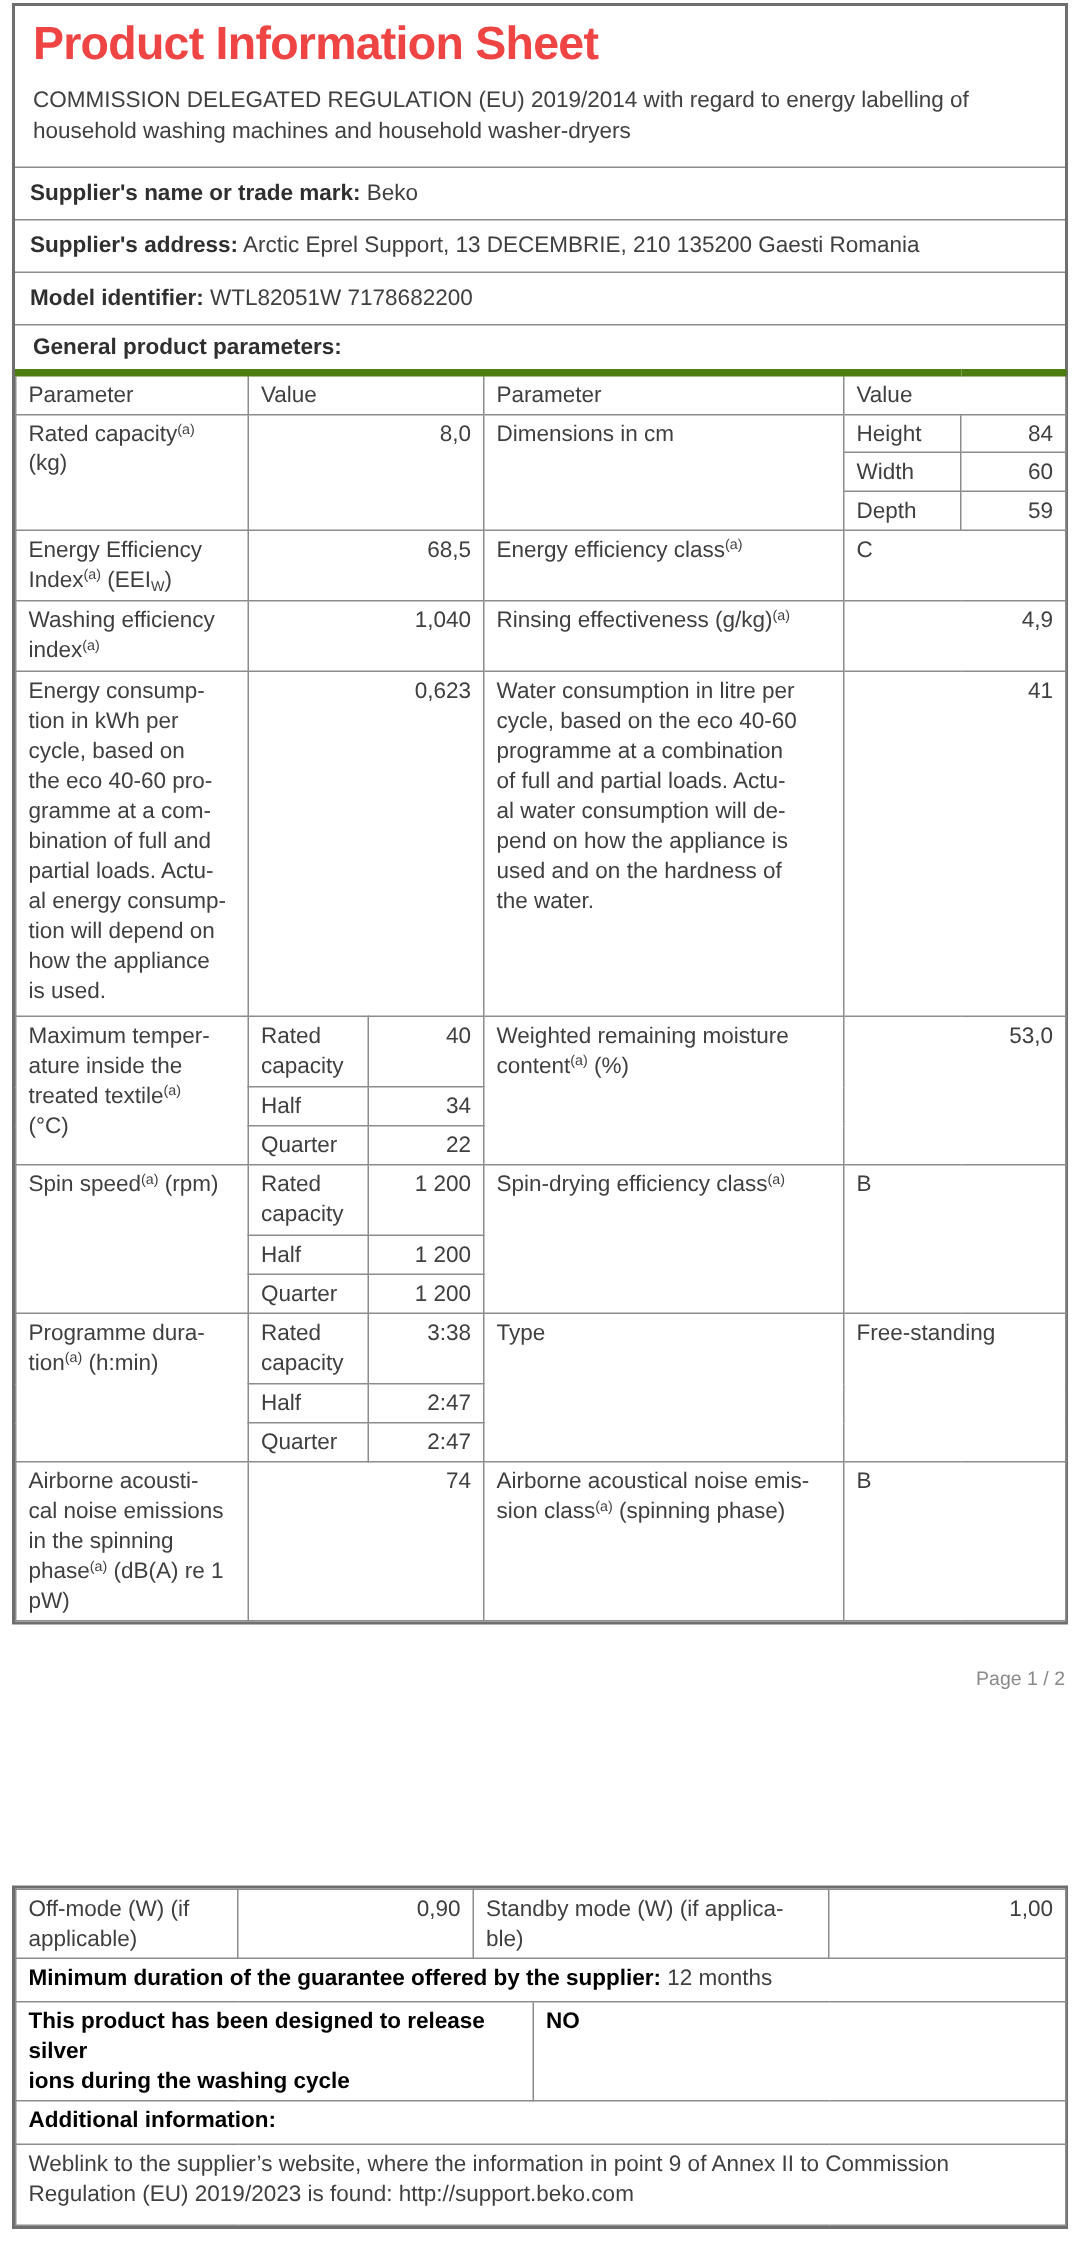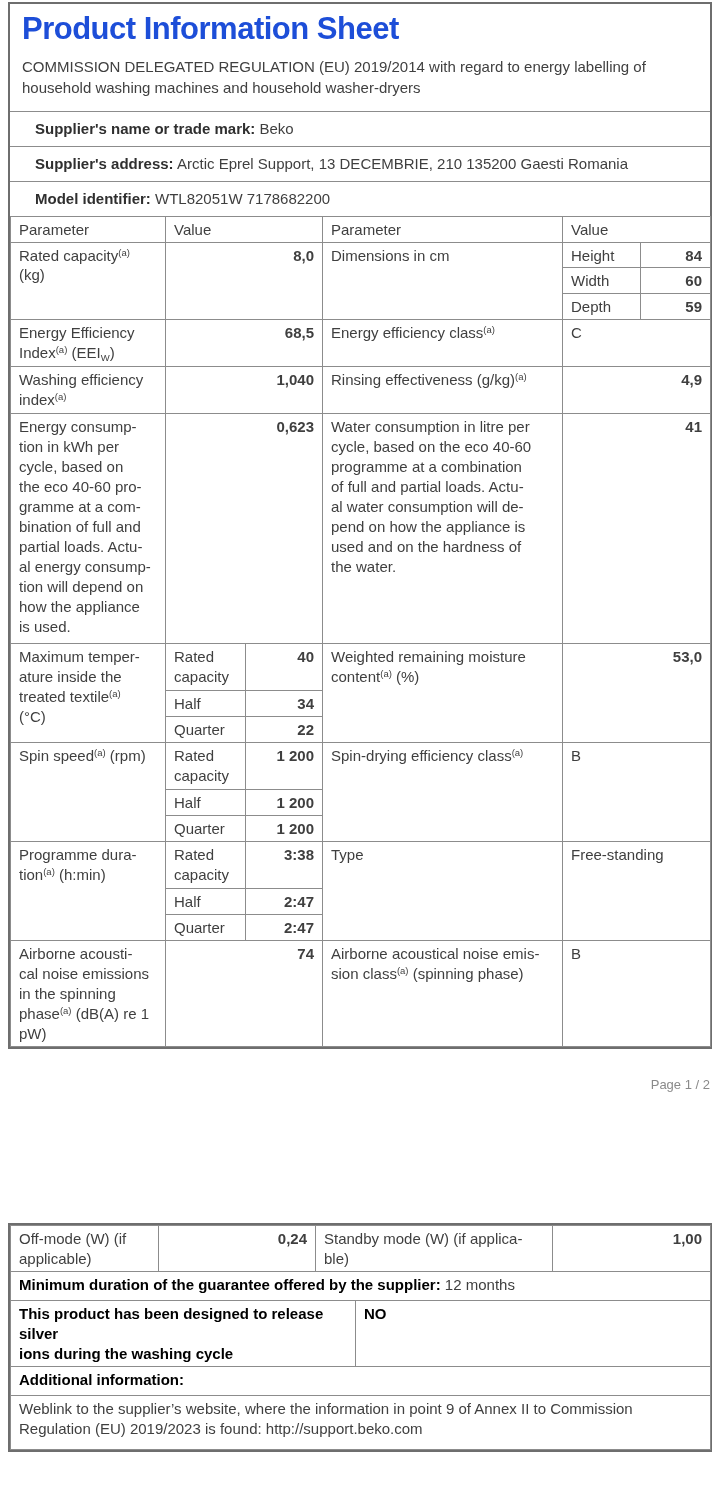--- a/index.html
+++ b/index.html
@@ -9,45 +9,45 @@
     color:#3b3b3b;font-size:15px;
   }
   .sheet{
     margin:2px 8px 0 8px;
     border:2px solid #6e6e6e;
     background:#fff;
   }
   
   .head-cell{padding:4px 12px 12px 12px;}
   .doc-title{
-    color:#1d4ed8;font-weight:bold;font-size:31px;
+    color:#ef4444;font-weight:bold;font-size:31px;
     letter-spacing:-0.5px;line-height:1.2;margin:2px 0 10px 0;
   }
   .doc-subtitle{
     color:#404040;font-size:15px;line-height:1.38;max-width:652px;
   }
   .info-row{
     border-top:1px solid #8c8c8c;
-    padding:8px 25px;min-height:18px;
+    padding:8px 10px;min-height:18px;
     color:#3f3f3f;
   }
   .info-row b{color:#2f2f2f;}
   .info-row.slim{padding:6px 12px 5px 12px;}
   
   table{border-collapse:collapse;table-layout:fixed;width:100%;}
   td,th{
     border:1px solid #8c8c8c;
     vertical-align:top;text-align:left;
     padding:3px 8px 2px 8px;
     font-weight:normal;font-size:15px;line-height:1.33;
     white-space:pre-line;color:#3f3f3f;
     overflow:hidden;
   }
-  .main-table{border-top:1px solid #4d7c0f;}
-  td.num{text-align:right;font-weight:bold;}
+  .main-table{border-top:5px solid #4d7c0f;}
+  td.num{text-align:right;}
   sup{font-size:9.5px;line-height:0;vertical-align:5px;}
   sub{font-size:9.5px;line-height:0;vertical-align:-3px;}
   b{font-weight:bold;}
   tr.h-hdr{height:24px;}
   tr.h-sub{height:24px;}
   tr.h-2l{height:47px;}
   tr.h-big{height:230px;}
   tr.h-sub1{height:47px;}
   tr.h-sub2{height:24px;}
   tr.h-sub3{height:23px;}
@@ -75,20 +75,23 @@
   </div>
 
   <div class="info-row">
     <span><b>Supplier's name or trade mark:</b><span>  Beko</span></span>
   </div>
   <div class="info-row">
     <span><b>Supplier's address:</b><span>  Arctic Eprel Support, 13 DECEMBRIE, 210 135200 Gaesti Romania</span></span>
   </div>
   <div class="info-row">
     <span><b>Model identifier:</b><span>  WTL82051W 7178682200</span></span>
+  </div>
+  <div class="info-row slim">
+    <span><b>General product parameters:</b></span>
   </div>
 
   <table class="main-table">
     <colgroup>
       <col style="width:155px">
         <col style="width:80px">
         <col style="width:77px">
       <col style="width:240px">
         <col style="width:78px">
         <col style="width:70px">
@@ -239,21 +242,21 @@
         <col style="width:157px">
         <col style="width:40px">
       <col style="width:197px">
         <col style="width:158px">
     </colgroup>
 
     <tbody>
         <tr class="h-45">
       <td><span>Off-mode (W) (if
 applicable)</span></td>
-      <td class="num">0,24</td>
+      <td class="num">0,90</td>
       <td colspan="2"><span>Standby mode (W) (if applica-
 ble)</span></td>
       <td class="num">1,00</td>
     </tr>
 
 
     <tr class="h-29">
       <td colspan="5"><b>Minimum duration of the guarantee offered by the supplier:</b><span>  12 months</span></td>
     </tr>
 

